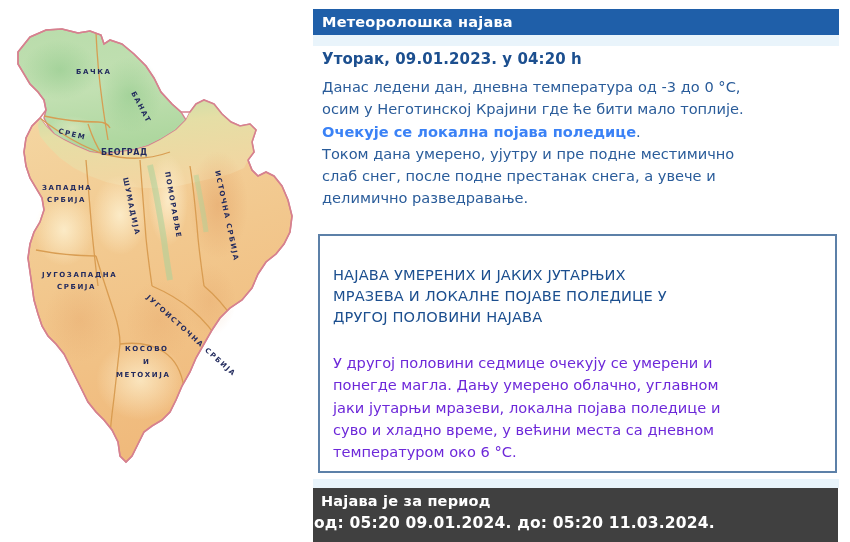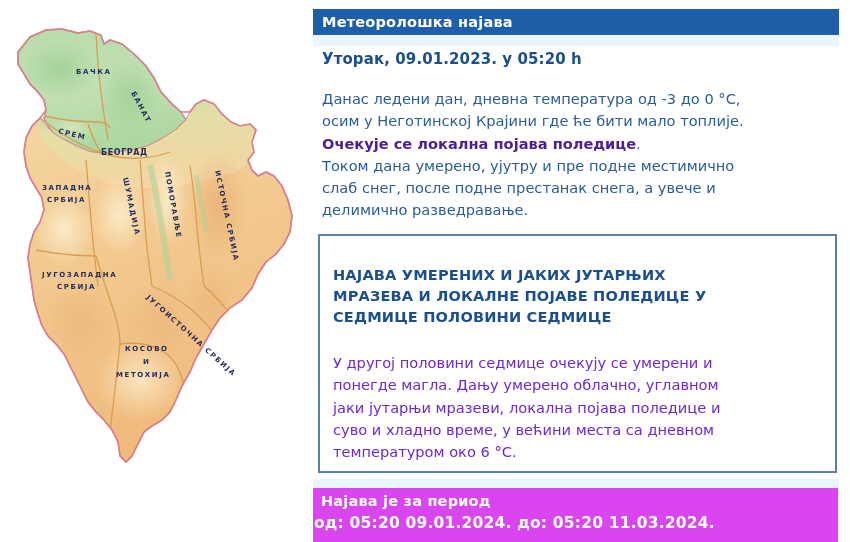--- a/index.html
+++ b/index.html
@@ -72,47 +72,47 @@
     left: 11px; top: 50px;
     width: 520px;
     color: #1c4f8f;
     font-size: 15px;
     font-weight: bold;
     letter-spacing: .1px;
   }
 
   #forecast-body {
     position: absolute;
-    left: 11px; top: 88px;
+    left: 11px; top: 76px;
     width: 510px;
     color: #2a5c9a;
     font-size: 14.6px;
     line-height: 22.3px;
   }
   #forecast-body .bold-line {
     font-weight: bold;
-    color: #4c1d95;
+    color: #3b82f6;
   }
 
   #alert-box {
     position: absolute;
     left: 7px; top: 234px;
     width: 519px; height: 239px;
     border: 2px solid #5c80a8;
     box-sizing: border-box;
     background: #ffffff;
   }
 
   #alert-heading {
     position: absolute;
     left: 22px; top: 264px;
     width: 470px;
     color: #1c4f8f;
     font-size: 14.6px;
-    font-weight: bold;
+    font-weight: normal;
     line-height: 21px;
     letter-spacing: .15px;
   }
 
   #alert-body {
     position: absolute;
     left: 22px; top: 352px;
     width: 478px;
     color: #6d28d9;
     font-size: 14.6px;
@@ -123,21 +123,21 @@
     position: absolute;
     left: 2px; top: 479px;
     width: 526px; height: 9px;
     background: #e9f4fb;
   }
 
   #footer-bar {
     position: absolute;
     left: 2px; top: 488px;
     width: 525px; height: 54px;
-    background: #d946ef;
+    background: #404040;
     color: #ffffff;
     box-sizing: border-box;
     padding: 3px 0 0 8px;
   }
   #footer-title {
     font-size: 14.5px;
     font-weight: bold;
     line-height: 21px;
     letter-spacing: .2px;
   }
@@ -318,37 +318,37 @@
 </div>
 
 <div id="bulletin">
 
   <div id="title-bar">
     <span>Метеоролошка најава</span>
   </div>
 
   <div id="title-underline"></div>
 
-  <div id="date-line">Уторак, 09.01.2023. у 05:20 h</div>
+  <div id="date-line">Уторак, 09.01.2023. у 04:20 h</div>
 
   <div id="forecast-body">
     <div>Данас ледени дан, дневна температура од -3 до 0 °C,</div>
     <div>осим у Неготинској Крајини где ће бити мало топлије.</div>
     <div><span class="bold-line">Очекује се локална појава поледице</span><span>.</span></div>
     <div>Током дана умерено, ујутру и пре подне местимично</div>
     <div>слаб снег, после подне престанак снега, а увече и</div>
     <div>делимично разведравање.</div>
   </div>
 
   <div id="alert-box"></div>
 
   <div id="alert-heading">
     <div>НАЈАВА УМЕРЕНИХ И ЈАКИХ ЈУТАРЊИХ</div>
     <div>МРАЗЕВА И ЛОКАЛНЕ ПОЈАВЕ ПОЛЕДИЦЕ У</div>
-    <div>СЕДМИЦЕ ПОЛОВИНИ СЕДМИЦЕ</div>
+    <div>ДРУГОЈ ПОЛОВИНИ НАЈАВА</div>
   </div>
 
   <div id="alert-body">
     <div>У другој половини седмице очекују се умерени и</div>
     <div>понегде магла. Дању умерено облачно, углавном</div>
     <div>јаки јутарњи мразеви, локална појава поледице и</div>
     <div>суво и хладно време, у већини места са дневном</div>
     <div>температуром око 6 °C.</div>
   </div>
 

